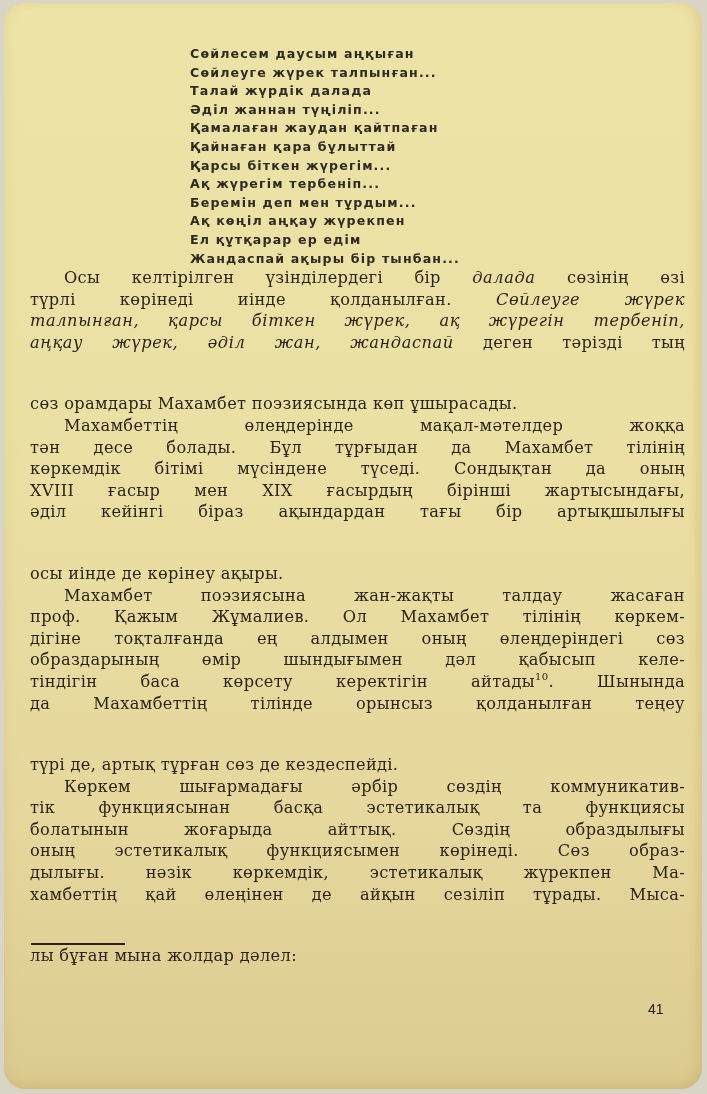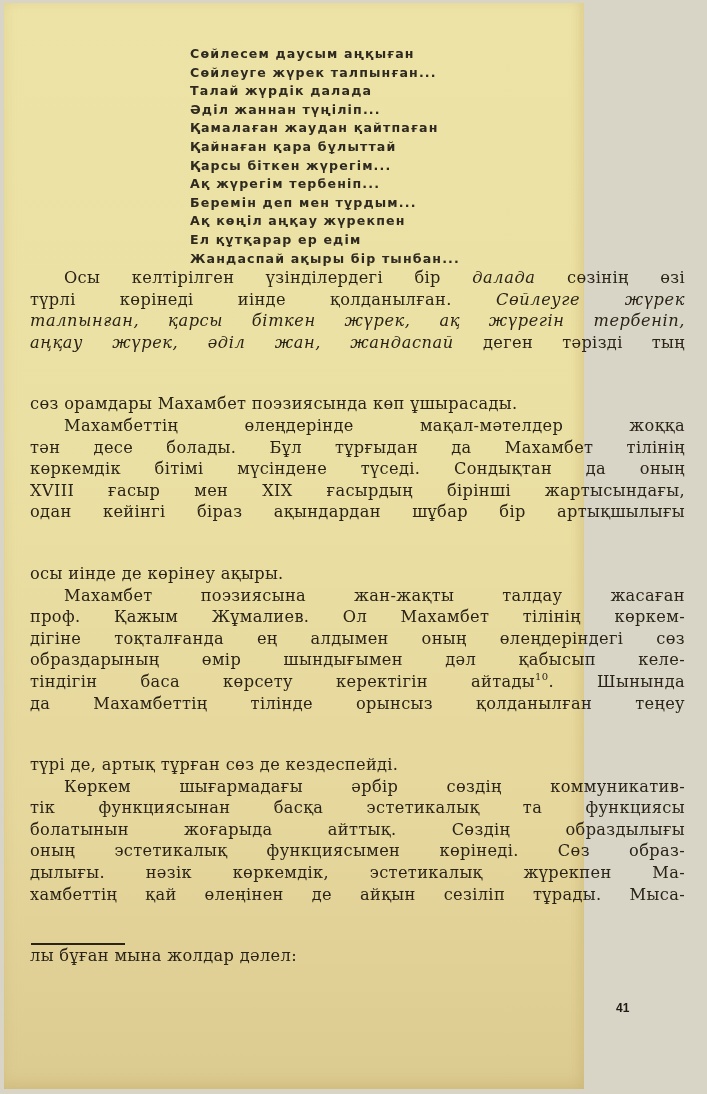--- a/index.html
+++ b/index.html
@@ -10,25 +10,26 @@
       width: 707px;
       height: 1094px;
       overflow: hidden;
       background: #d8d4c6;
       font-family: "DejaVu Serif", serif;
     }
     .page {
       position: absolute;
       left: 4px;
       top: 3px;
-      width: 580px;
+      width: 698px;
       height: 1086px;
       background: linear-gradient(180deg, #ede3a6 0%, #ebe0a3 40%, #e6d79c 75%, #dccb91 100%);
       box-shadow: inset -6px 0 10px rgba(180,150,80,0.15), inset 0 -8px 14px rgba(180,150,80,0.18);
       color: #2a2418;
+      border-radius: 21px;
     }
     .poem {
       position: absolute;
       left: 186px;
       font-family: "DejaVu Sans", sans-serif;
       font-size: 12.6px;
       line-height: 18.6px;
       letter-spacing: 1.15px;
       color: #2e2a20;
       font-weight: 600;
@@ -89,25 +90,25 @@
       line-height: 19px;
       color: #1f1a12;
       font-weight: 700;
       letter-spacing: 0.2px;
     }
     .footnote .fl1 { padding-left: 30px; display: block; white-space: nowrap; }
     .footnote .fl2 { display: block; white-space: nowrap; }
     .footnote sup { font-size: 9px; vertical-align: 5px; line-height: 0; margin-right: 4px; }
     .page-number {
       position: absolute;
-      left: 612px;
+      left: 644px;
       top: 998px;
       font-family: "Liberation Sans", sans-serif;
-      font-size: 12px;
-      font-weight: 700;
+      font-size: 14px;
+      font-weight: 400;
       color: #1f1a12;
     }
   </style>
 </head>
 <body>
 
 <div class="page">
 
   <div class="poem poem-top">
     <span class="line">Сөйлесем даусым аңқыған</span>
@@ -132,21 +133,21 @@
       <span class="ln"><i>талпынған, қарсы біткен жүрек, ақ жүрегін тербеніп,</i></span>
       <span class="ln"><i>аңқау жүрек, әділ жан, жандаспай</i><span>  деген тәрізді тың</span></span>
       <span class="ln last">сөз орамдары Махамбет поэзиясында көп ұшырасады.</span>
     </div>
 
     <div>
       <span class="ln indent">Махамбеттің  өлеңдерінде  мақал-мәтелдер  жоққа</span>
       <span class="ln">тән десе болады. Бұл  тұрғыдан да Махамбет  тілінің</span>
       <span class="ln">көркемдік бітімі мүсіндене түседі. Сондықтан да оның</span>
       <span class="ln">XVIII ғасыр мен XIX ғасырдың бірінші жартысындағы,</span>
-      <span class="ln">одан кейінгі біраз ақындардан шұбар бір артықшылығы</span>
+      <span class="ln">әділ кейінгі біраз ақындардан тағы бір артықшылығы</span>
       <span class="ln last">осы иінде де көрінеу ақыры.</span>
     </div>
 
     <div>
       <span class="ln indent">Махамбет поэзиясына жан-жақты  талдау жасаған</span>
       <span class="ln">проф. Қажым Жұмалиев. Ол Махамбет тілінің көркем-</span>
       <span class="ln">дігіне тоқталғанда ең алдымен оның өлеңдеріндегі сөз</span>
       <span class="ln">образдарының өмір шындығымен дәл  қабысып келе-</span>
       <span class="ln"><span>тіндігін баса көрсету керектігін айтады</span><sup class="fn">10</sup><span>. Шынында</span></span>
       <span class="ln">да Махамбеттің  тілінде орынсыз қолданылған  теңеу</span>

